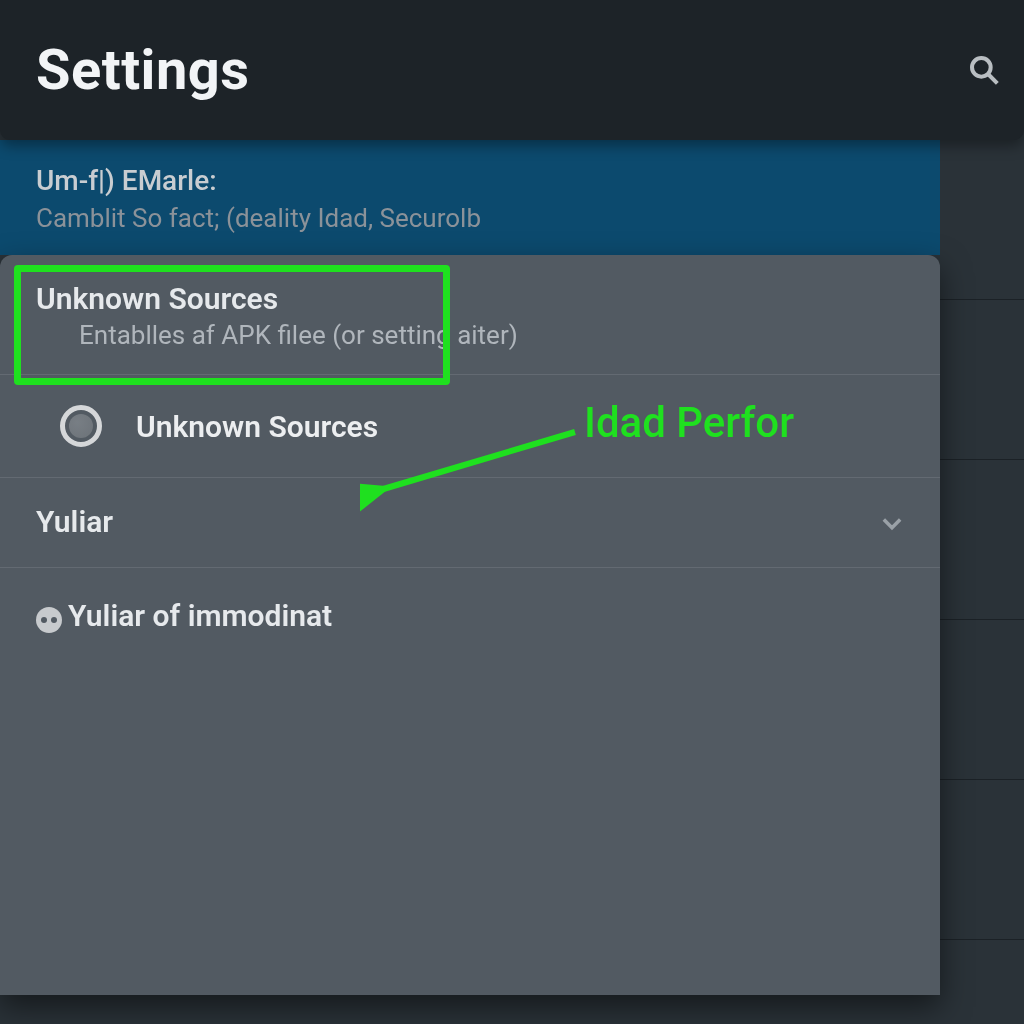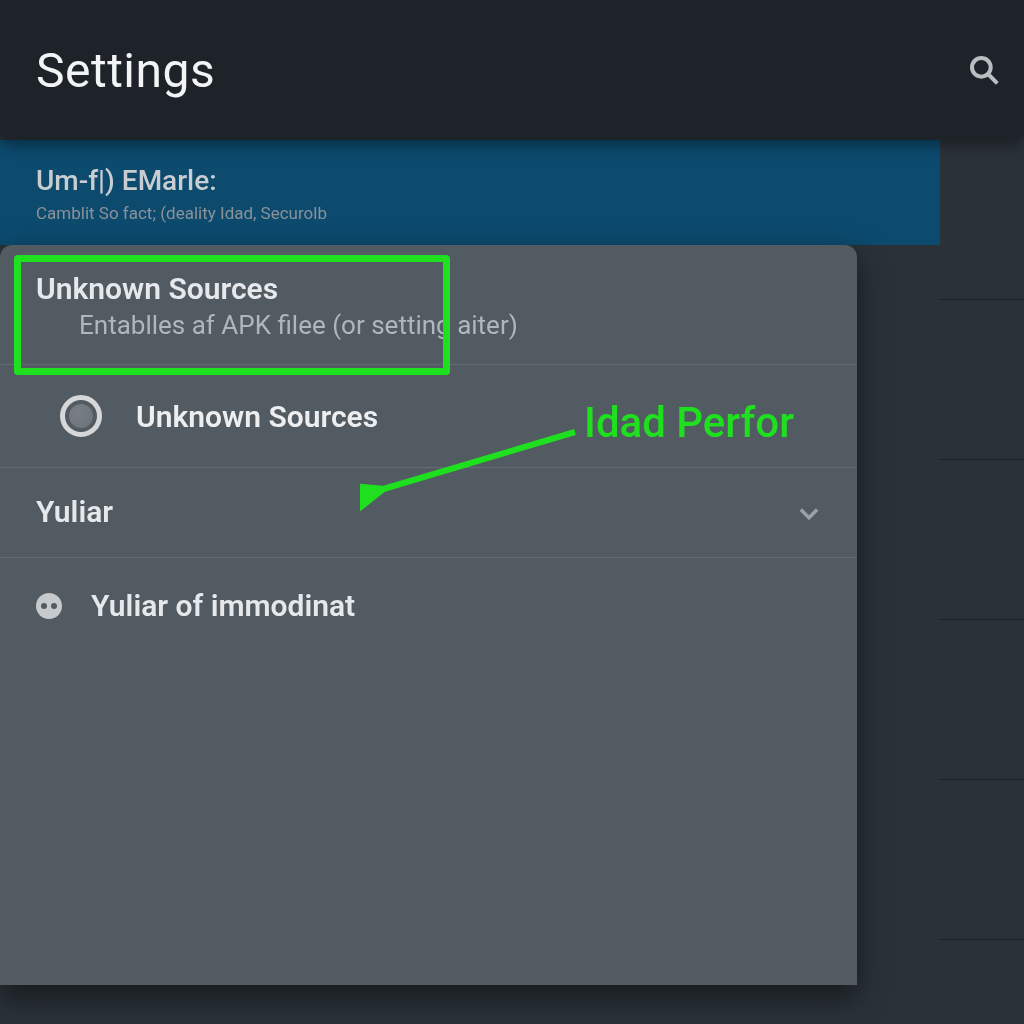--- a/index.html
+++ b/index.html
@@ -23,22 +23,22 @@
     height: 140px;
     background: #1d2328;
     display: flex;
     align-items: center;
     padding: 0 36px;
     border-bottom-left-radius: 10px;
     border-bottom-right-radius: 10px;
     box-shadow: 0 6px 14px rgba(0,0,0,0.35);
   }
   .title {
-    font-size: 48px;
-    font-weight: 400;
+    font-size: 56px;
+    font-weight: 700;
     color: #f2f4f6;
     letter-spacing: 0.5px;
   }
   .search-btn {
     position: absolute;
     right: 18px;
     top: 50%;
     transform: translateY(-50%);
     width: 44px;
     height: 44px;
@@ -53,32 +53,32 @@
     background: #0c4a6e;
     padding: 24px 36px 22px 36px;
   }
   .account-title {
     font-size: 28px;
     font-weight: 500;
     color: #c9cdd1;
     margin-bottom: 6px;
   }
   .account-sub {
-    font-size: 17px;
+    font-size: 26px;
     color: #8b9299;
   }
 
   .panel {
     position: relative;
     margin: 0 20px 0 0;
     background: #525a62;
     border-top-left-radius: 12px;
     border-top-right-radius: 12px;
     box-shadow: 0 12px 30px rgba(0,0,0,0.5);
-    width: 857px;
+    width: 940px;
     min-height: 740px;
     overflow: visible;
     left: 0;
   }
 
   .highlight-box {
     position: absolute;
     left: 14px;
     top: 10px;
     width: 436px;
@@ -146,22 +146,22 @@
     width: 28px;
     height: 28px;
     display: flex;
     align-items: center;
     justify-content: center;
   }
   .chevron svg { stroke: #9aa1a7; stroke-width: 3; fill: none; }
 
   .bottom-row {
     display: flex;
-    align-items: center;
-    gap: 29px;
+    align-items: flex-end;
+    gap: 6px;
     padding: 30px 36px 30px 36px;
   }
   .dot-icon {
     width: 26px;
     height: 26px;
     border-radius: 50%;
     background: #c7cacd;
     position: relative;
     flex-shrink: 0;
   }

